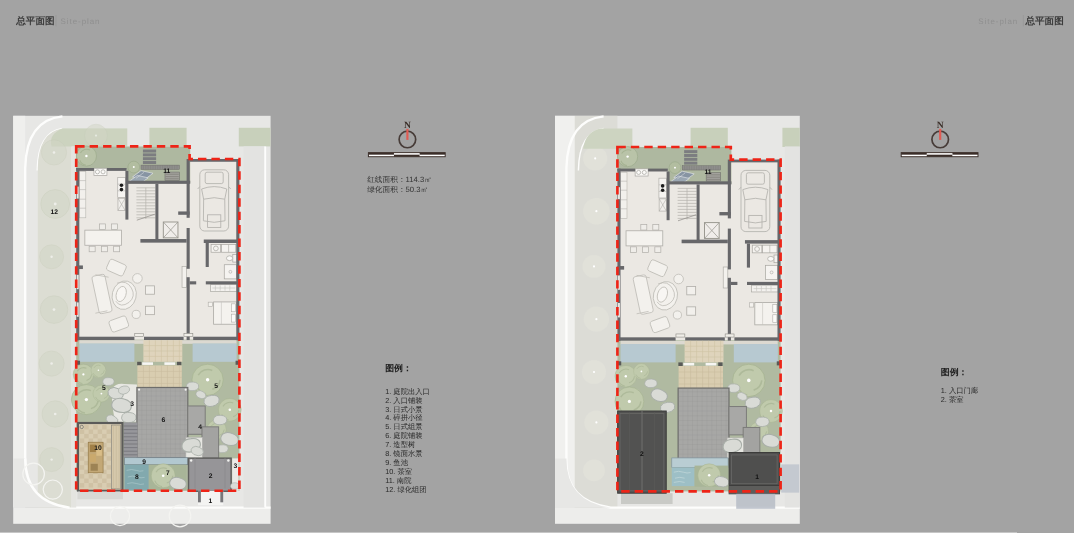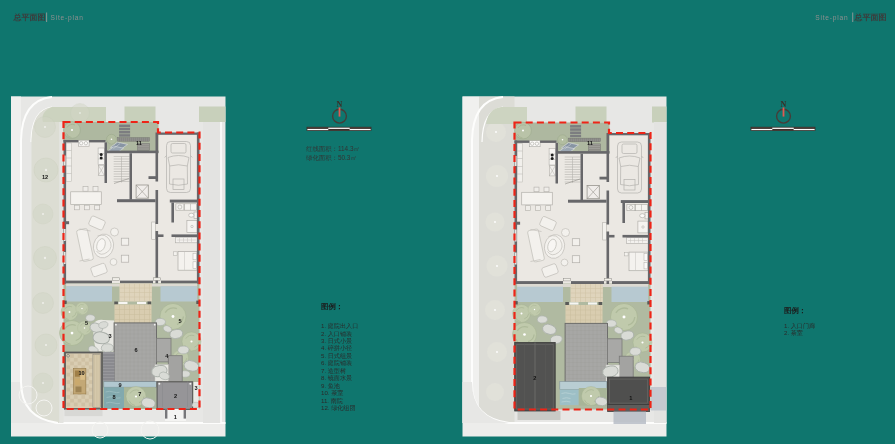--- a/index.html
+++ b/index.html
@@ -1,16 +1,16 @@
 <!DOCTYPE html>
 <html><head>
 <meta charset="utf-8">
 <style>
 html,body{margin:0;padding:0;background:#ffffff;}
-#sheet{position:relative;width:895px;height:444px;background:#0f766e;overflow:hidden;
+#sheet{position:relative;width:895px;height:444px;background:#a3a3a3;overflow:hidden;
 font-family:"Liberation Sans", sans-serif;}
 svg text{font-family:"Liberation Sans", sans-serif;}
 </style>
 </head>
 <body>
 <div id="sheet">
 <svg width="895" height="444" viewBox="0 0 895 444">
 <defs>
 
 <g id="tree">

